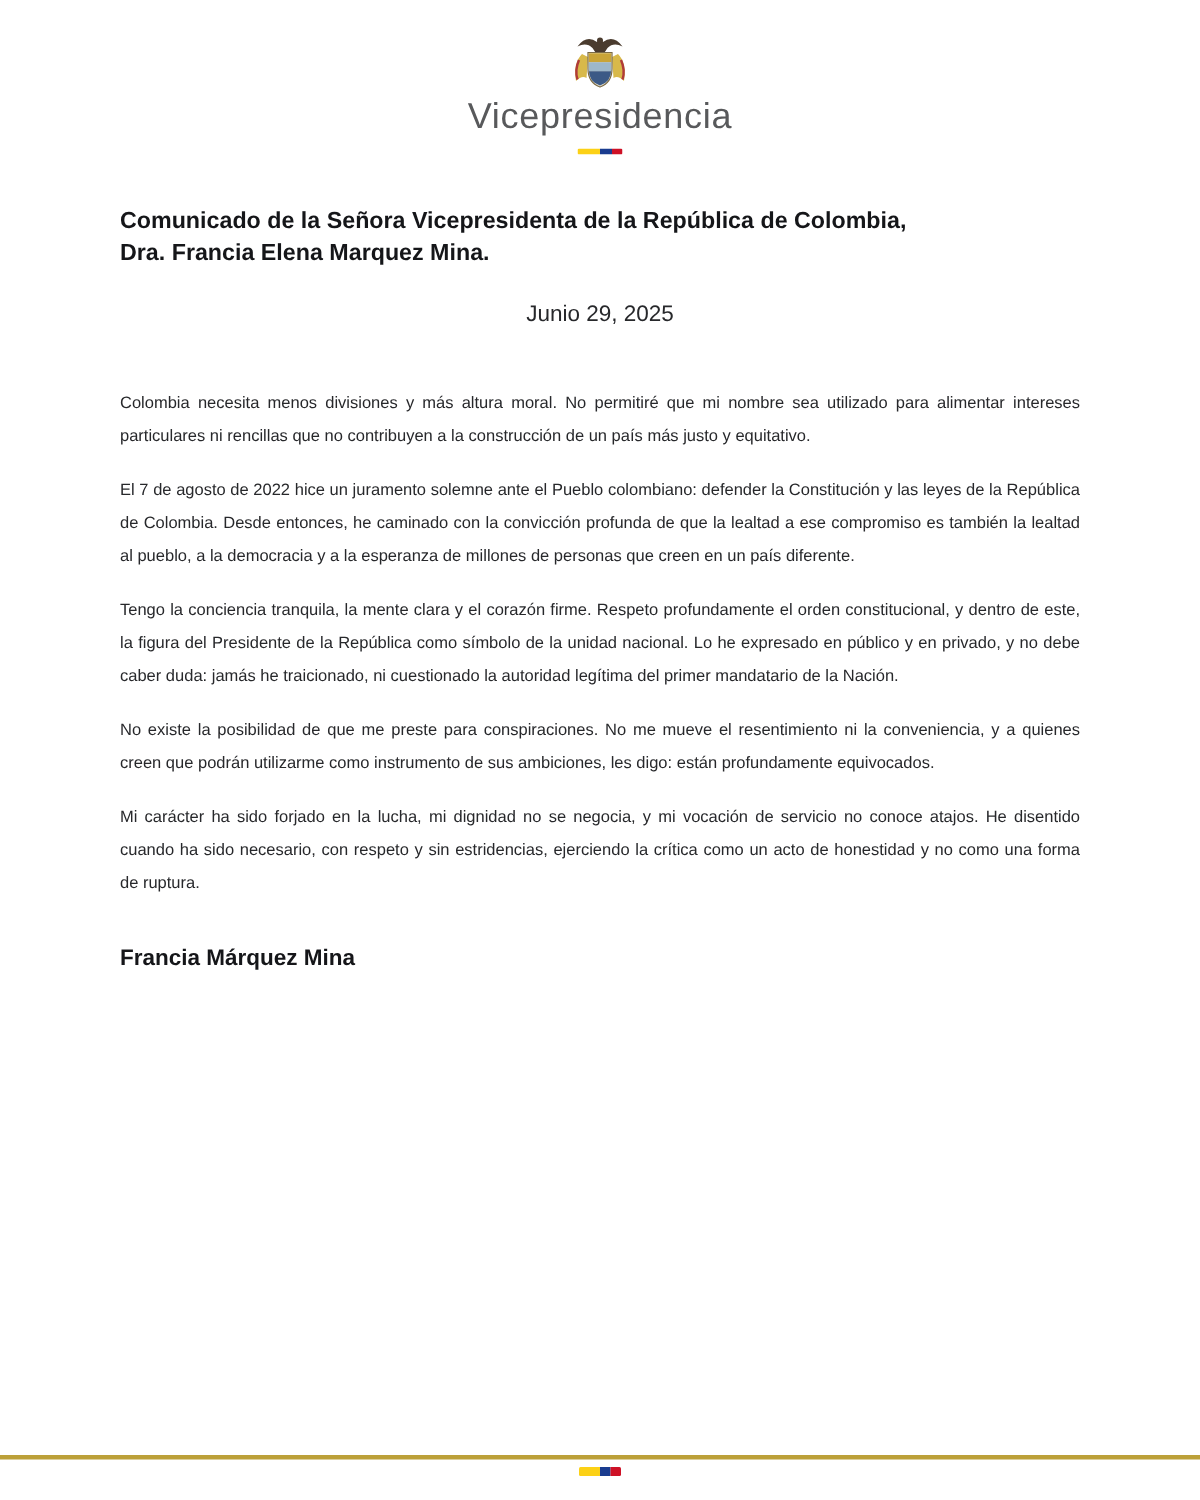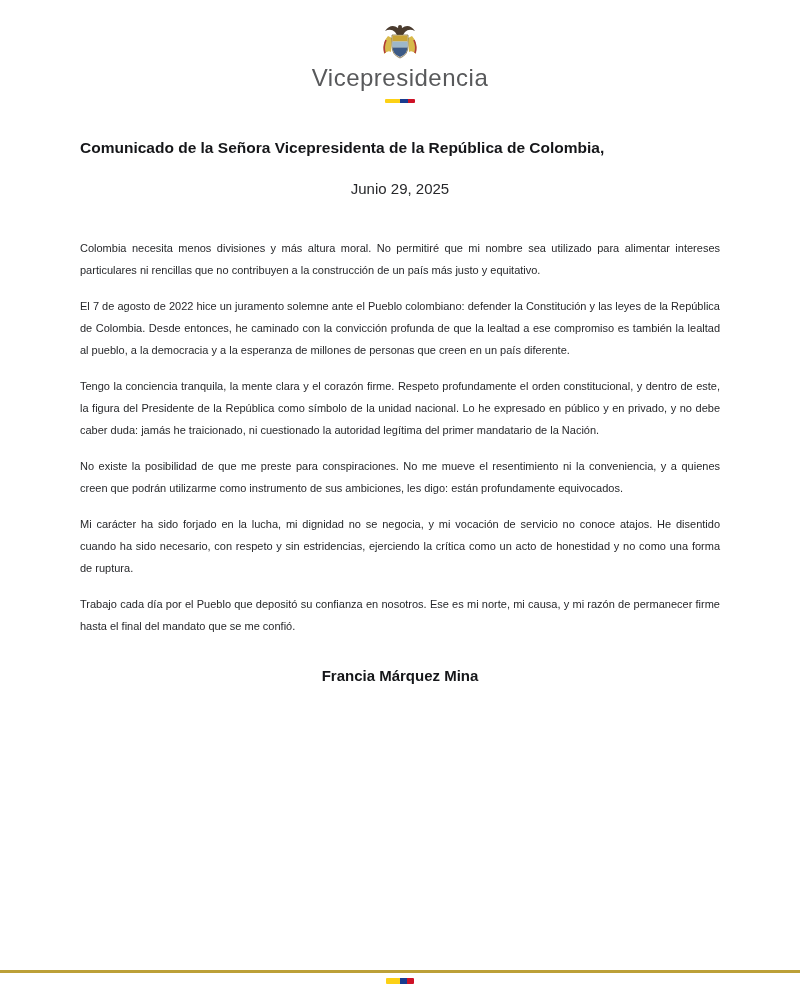--- a/index.html
+++ b/index.html
@@ -49,21 +49,20 @@
   }
   .body-text { margin-top: 40px; }
   .body-text p {
     text-align: justify;
     font-size: 11px;
     line-height: 22px;
     margin: 0 0 14px 0;
     color: #27282b;
   }
   .signature {
-    text-align: center;
     font-weight: bold;
     font-size: 15px;
     line-height: 25px;
     margin-top: 26px;
     color: #151619;
   }
   .footer { position: absolute; left: 0; right: 0; bottom: 0; height: 30px; }
   .footer-line { height: 3px; width: 100%; background: var(--footer-line, #BCA038); }
   .footer-flag {
     width: 28px; height: 6px;
@@ -99,31 +98,31 @@
   <div class="mini-flag">
     <span class="seg-y"></span>
     <span class="seg-b"></span>
     <span class="seg-r"></span>
   </div>
 </div>
 
 <div class="doc">
   <div class="doc-title">
     <div>Comunicado de la Señora Vicepresidenta de la República de Colombia,</div>
+    <div>Dra. Francia Elena Marquez Mina.</div>
   </div>
 
   <div class="doc-date">Junio 29, 2025</div>
 
   <div class="body-text">
     <p>Colombia necesita menos divisiones y más altura moral. No permitiré que mi nombre sea utilizado para alimentar intereses particulares ni rencillas que no contribuyen a la construcción de un país más justo y equitativo.</p>
     <p>El 7 de agosto de 2022 hice un juramento solemne ante el Pueblo colombiano: defender la Constitución y las leyes de la República de Colombia. Desde entonces, he caminado con la convicción profunda de que la lealtad a ese compromiso es también la lealtad al pueblo, a la democracia y a la esperanza de millones de personas que creen en un país diferente.</p>
     <p>Tengo la conciencia tranquila, la mente clara y el corazón firme. Respeto profundamente el orden constitucional, y dentro de este, la figura del Presidente de la República como símbolo de la unidad nacional. Lo he expresado en público y en privado, y no debe caber duda: jamás he traicionado, ni cuestionado la autoridad legítima del primer mandatario de la Nación.</p>
     <p>No existe la posibilidad de que me preste para conspiraciones. No me mueve el resentimiento ni la conveniencia, y a quienes creen que podrán utilizarme como instrumento de sus ambiciones, les digo: están profundamente equivocados.</p>
     <p>Mi carácter ha sido forjado en la lucha, mi dignidad no se negocia, y mi vocación de servicio no conoce atajos. He disentido cuando ha sido necesario, con respeto y sin estridencias, ejerciendo la crítica como un acto de honestidad y no como una forma de ruptura.</p>
-    <p>Trabajo cada día por el Pueblo que depositó su confianza en nosotros. Ese es mi norte, mi causa, y mi razón de permanecer firme hasta el final del mandato que se me confió.</p>
   </div>
 
   <div class="signature">
     <div>Francia Márquez Mina</div>
   </div>
 </div>
 
 <div class="footer">
   <div class="footer-line"></div>
   <div class="footer-flag">

